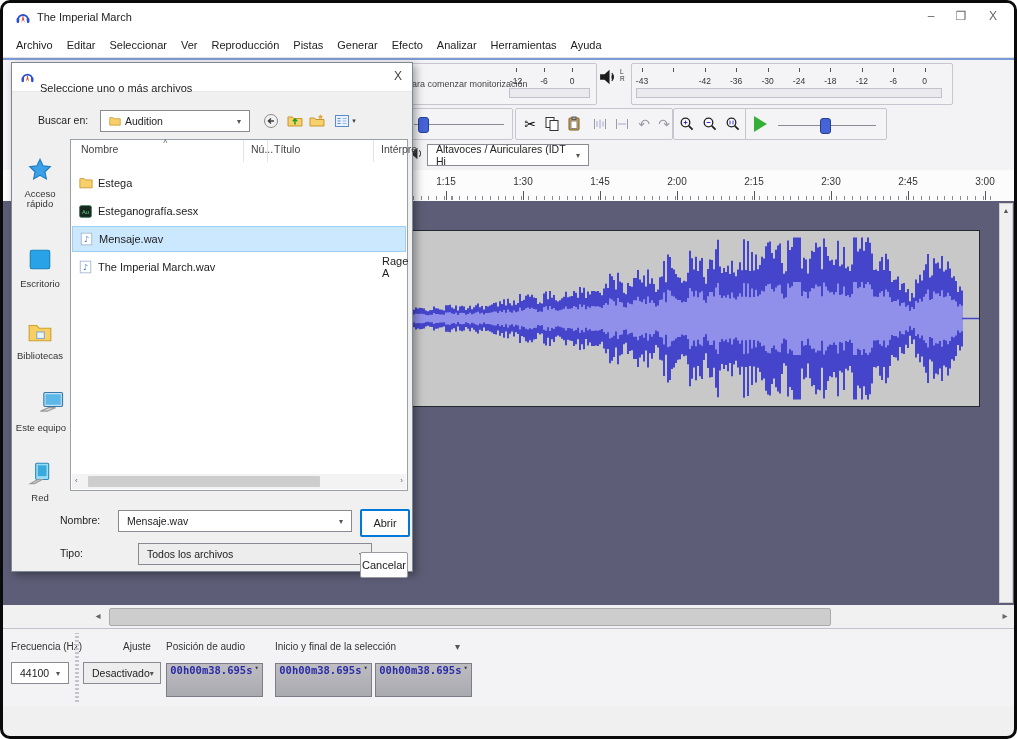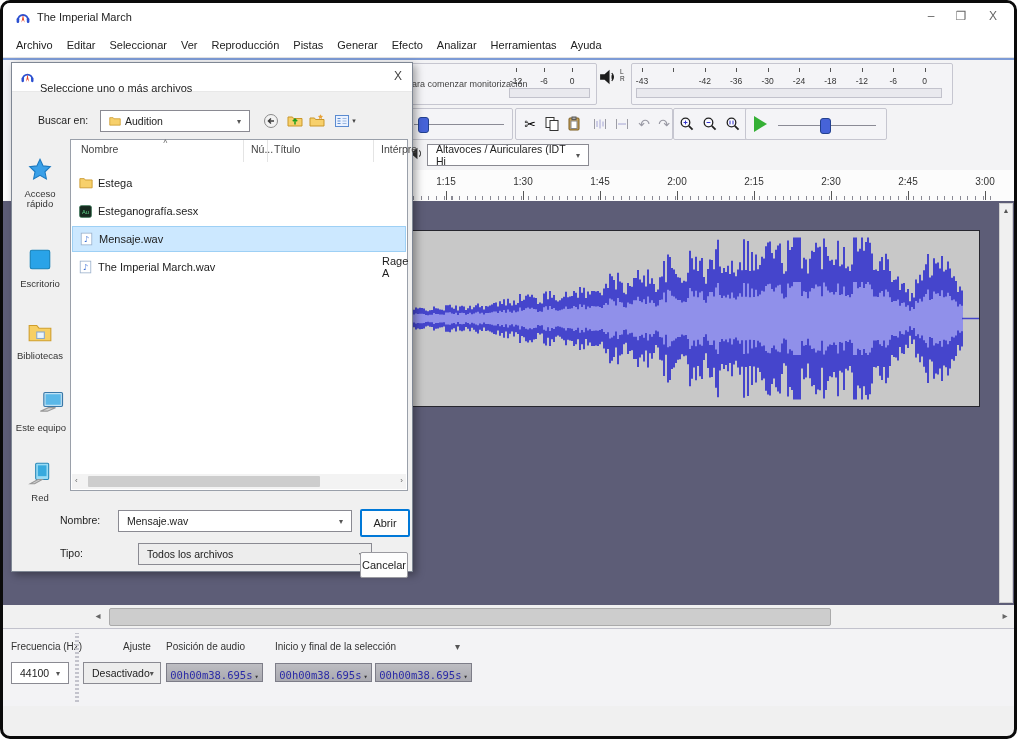--- a/index.html
+++ b/index.html
@@ -32,21 +32,21 @@
   
   #hscroll{left:0;top:602px;width:100%;height:23px;background:#f1f1f1;border-bottom:1px solid #d8d8d8;}
   #hthumb{position:absolute;left:106px;top:3px;width:720px;height:16px;background:#cdcdcd;border:1px solid #aaa;border-radius:2px;}
   .scroll-arrow{position:absolute;top:3px;width:14px;height:16px;color:#666;font-size:10px;text-align:center;line-height:16px;}
   
   #seltb{left:0;top:625px;width:100%;height:77px;background:#f3f3f5;border-top:1px solid #c2c2cc;}
   .sel-label{position:absolute;top:12px;font-size:10px;color:#333;white-space:nowrap;}
   .combo{position:absolute;height:22px;background:#fff;border:1px solid #8a8a92;box-sizing:border-box;font-size:10.5px;color:#222;display:flex;align-items:center;padding:0 8px;}
   .combo .carr{margin-left:auto;color:#555;font-size:8px;}
   .combo.gray{background:#ededed;}
-  .timebox{position:absolute;top:34px;height:19px;width:97px;background:linear-gradient(#bdbdc2,#a9a9b0);border:1px solid #7d7d88;box-sizing:border-box;color:#2b2ba6;font-family:"DejaVu Sans Mono",monospace;font-size:10.5px;font-weight:normal;display:flex;align-items:flex-end;justify-content:center;letter-spacing:0px;}
+  .timebox{position:absolute;top:34px;height:34px;width:97px;background:linear-gradient(#bdbdc2,#a9a9b0);border:1px solid #7d7d88;box-sizing:border-box;color:#2b2ba6;font-family:"DejaVu Sans Mono",monospace;font-size:10.5px;font-weight:bold;display:flex;align-items:flex-start;justify-content:center;letter-spacing:0px;}
   .timebox .dd{color:#333;font-size:7px;margin-left:2px;}
   
   #statusbar{left:0;top:702px;width:100%;height:31px;background:#f0f0f0;border-top:1px solid #cfcfcf;}
   
   #dialog{left:8px;top:59px;width:400px;height:508px;background:#f0f0f0;border:1px solid #7f8794;box-shadow:3px 3px 8px rgba(0,0,0,0.35);z-index:20;}
   #dlg-titlebar{position:absolute;left:0;top:0;width:100%;height:28px;background:#ffffff;border-bottom:1px solid #e8e8e8;}
   #dlg-list{position:absolute;left:58px;top:76px;width:338px;height:352px;background:#fff;border:1px solid #9aa0aa;box-sizing:border-box;}
   .col-head{position:absolute;top:3px;font-size:10.5px;color:#444;}
   .col-sep{position:absolute;top:0;width:1px;height:22px;background:#e4e4e4;}
   .file-row{position:absolute;left:1px;right:1px;height:26px;display:flex;align-items:center;padding-left:6px;box-sizing:border-box;}

